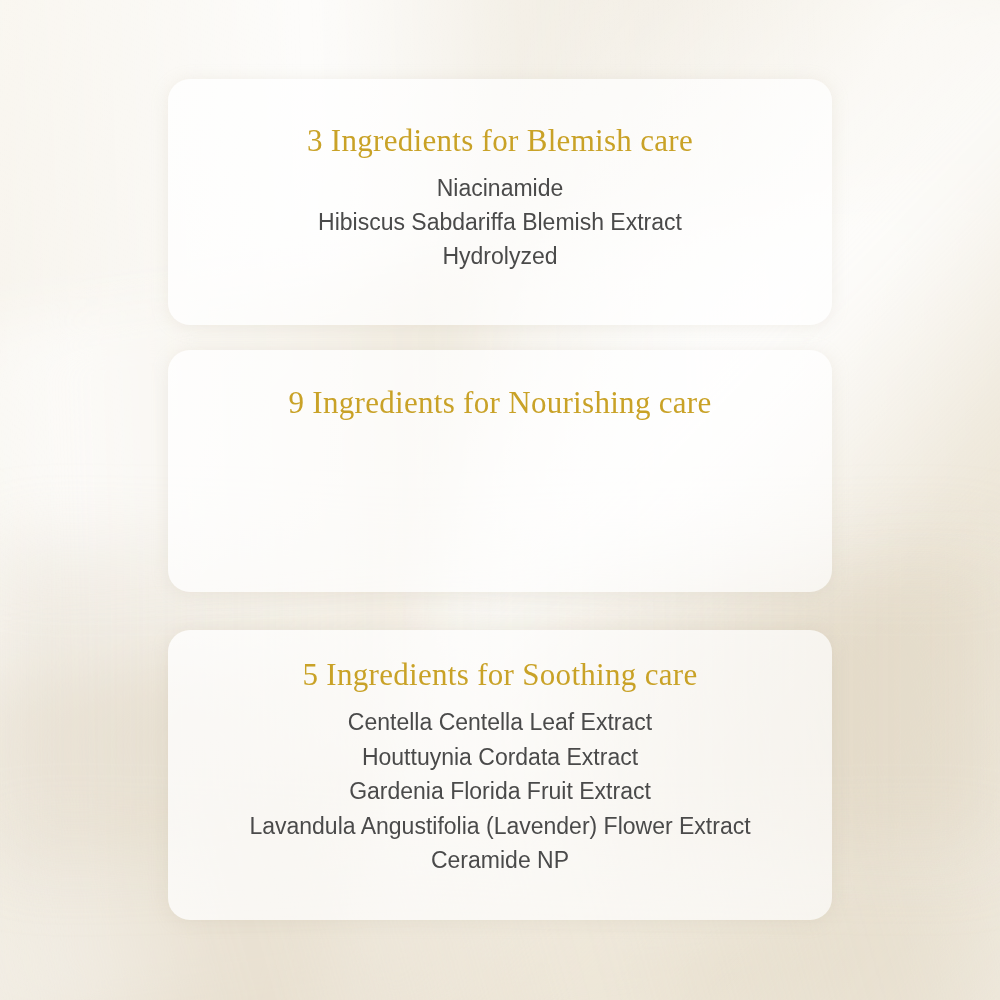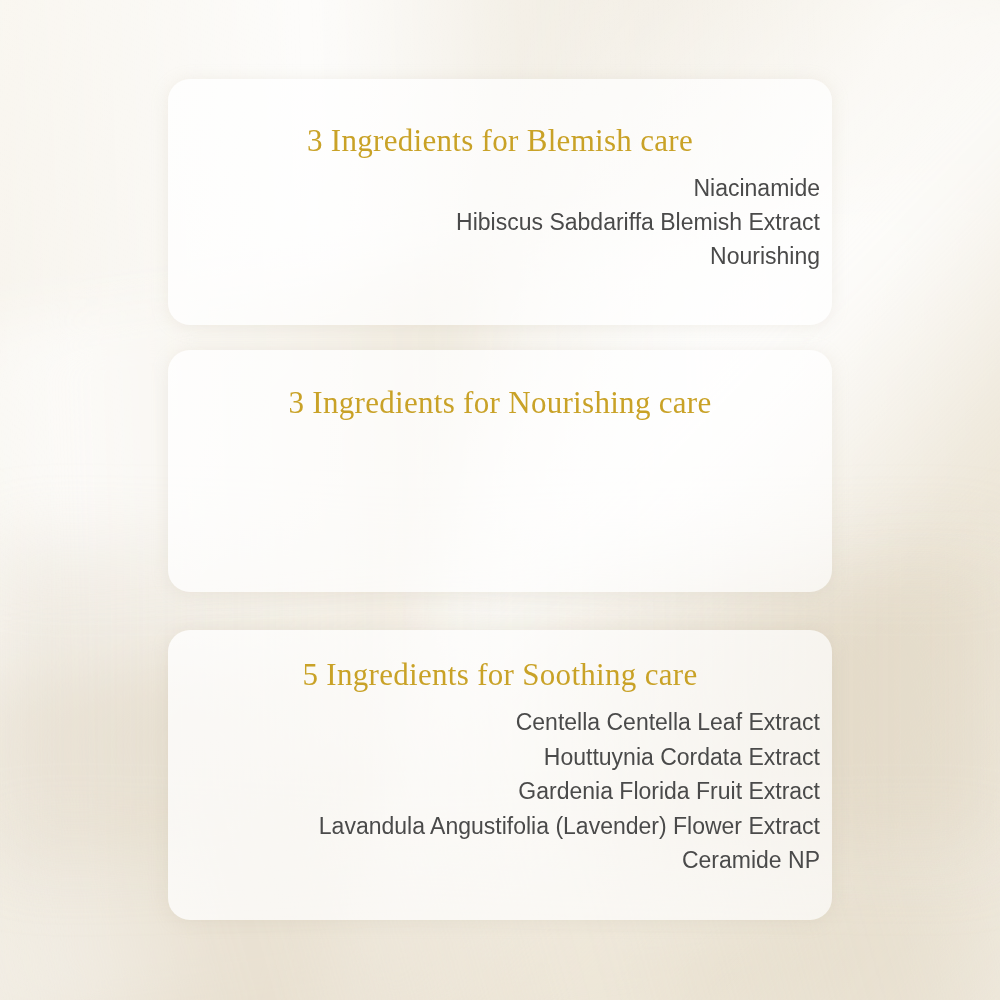--- a/index.html
+++ b/index.html
@@ -109,21 +109,20 @@
     margin: 0 0 12px 0;
     font-weight: 400;
   }
   .card-2 .card-title { margin-bottom: 14px; }
   .card-3 .card-title { margin-bottom: 12px; }
 
   .ingredient-list {
     list-style: none;
     margin: 12px;
     padding: 0;
-    text-align: right;
   }
   .ingredient {
     font-family: "Liberation Sans", sans-serif;
     font-size: 23px;
     line-height: 34px;
     color: #4a4a4a;
     font-weight: 300;
   }
   .card-2 .ingredient { line-height: 34.5px; }
   .card-3 .ingredient { line-height: 34.5px; }
@@ -140,26 +139,26 @@
   <div class="bg-shadow-1"></div>
   <div class="bg-shadow-2"></div>
 
   <div class="cards">
 
     <section class="card card-1">
       <h2 class="card-title">3 Ingredients for Blemish care</h2>
       <ul class="ingredient-list">
         <li class="ingredient">Niacinamide</li>
         <li class="ingredient">Hibiscus Sabdariffa Blemish Extract</li>
-        <li class="ingredient">Nourishing</li>
+        <li class="ingredient">Hydrolyzed</li>
       </ul>
     </section>
 
     <section class="card card-2">
-      <h2 class="card-title">3 Ingredients for Nourishing care</h2>
+      <h2 class="card-title">9 Ingredients for Nourishing care</h2>
     </section>
 
     <section class="card card-3">
       <h2 class="card-title">5 Ingredients for Soothing care</h2>
       <ul class="ingredient-list">
         <li class="ingredient">Centella Centella Leaf Extract</li>
         <li class="ingredient">Houttuynia Cordata Extract</li>
         <li class="ingredient">Gardenia Florida Fruit Extract</li>
         <li class="ingredient">Lavandula Angustifolia (Lavender) Flower Extract</li>
         <li class="ingredient">Ceramide NP</li>

